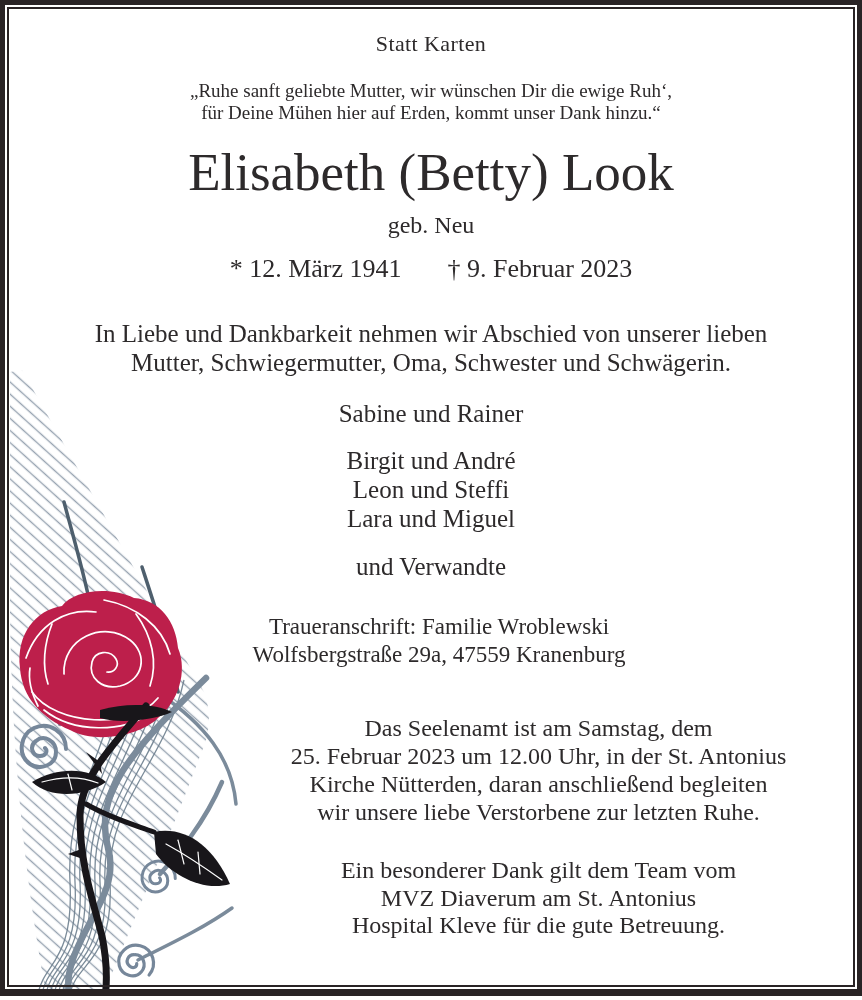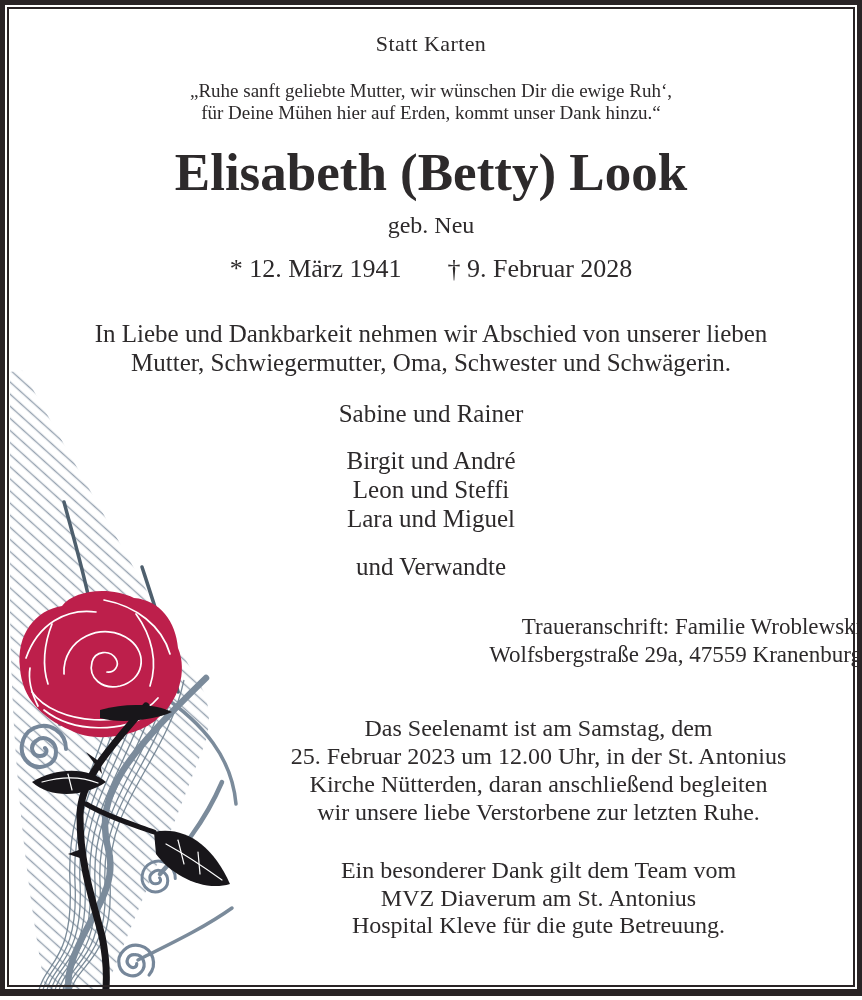--- a/index.html
+++ b/index.html
@@ -36,29 +36,29 @@
   }
   .content {
     position: absolute; inset: 0;
     z-index: 2;
     text-align: center;
     line-height: 1.16;
   }
   .pre { white-space: pre-line; }
   .statt   { margin: 31px 0 0 0; font-size: 22px; letter-spacing: 0.4px; }
   .quote   { margin: 23px 0 0 0; font-size: 19px; }
-  .name    { margin: 21px 0 12px 0; font-size: 53px; font-weight: bold; line-height: 1.05; }
+  .name    { margin: 21px 0 12px 0; font-size: 53px; font-weight: normal; line-height: 1.05; }
   .maiden  { margin: 7px 0 0 0;  font-size: 24px; }
   .dates   { margin: 14px 0 0 0; font-size: 26px; display: flex; justify-content: center; gap: 46px; }
   .intro   { margin: 35px 0 0 0; font-size: 25px; }
   .m0      { margin: 22px 0 0 0; font-size: 25px; }
   .m1      { margin: 18px 0 0 0; font-size: 25px; }
   .m2      { margin: 18px 0 0 0; font-size: 25px; }
   .m3      { margin: 19px 0 0 0; font-size: 25px; }
-  .address { margin: 32px 0 0 16px; font-size: 23px; line-height: 1.2; text-align: right; }
+  .address { margin: 32px 0 0 16px; font-size: 23px; line-height: 1.2; }
   .right-col { margin-left: 215px; }
   .service { margin: 47px 0 0 0; font-size: 24px; }
   .thanks  { margin: 30px 0 0 0; font-size: 24px; }
 </style>
 </head>
 <body>
 
 <div class="page">
 
   <svg class="rose-art" viewBox="0 0 240 630" xmlns="http://www.w3.org/2000/svg" aria-hidden="true">
@@ -137,21 +137,21 @@
   </svg>
 
   <div class="content">
     <p class="statt">Statt Karten</p>
     <p class="quote pre">„Ruhe sanft geliebte Mutter, wir wünschen Dir die ewige Ruh‘,
 für Deine Mühen hier auf Erden, kommt unser Dank hinzu.“</p>
     <h1 class="name">Elisabeth (Betty) Look</h1>
     <p class="maiden">geb. Neu</p>
     <div class="dates">
       <span>* 12. März 1941</span>
-      <span>† 9. Februar 2028</span>
+      <span>† 9. Februar 2023</span>
     </div>
     <p class="intro pre">In Liebe und Dankbarkeit nehmen wir Abschied von unserer lieben
 Mutter, Schwiegermutter, Oma, Schwester und Schwägerin.</p>
     <p class="m0 pre">Sabine und Rainer</p>
     <p class="m1 pre">Birgit und André
 Leon und Steffi
 Lara und Miguel</p>
     <p class="m3 pre">und Verwandte</p>
     <p class="address pre">Traueranschrift: Familie Wroblewski
 Wolfsbergstraße 29a, 47559 Kranenburg</p>

